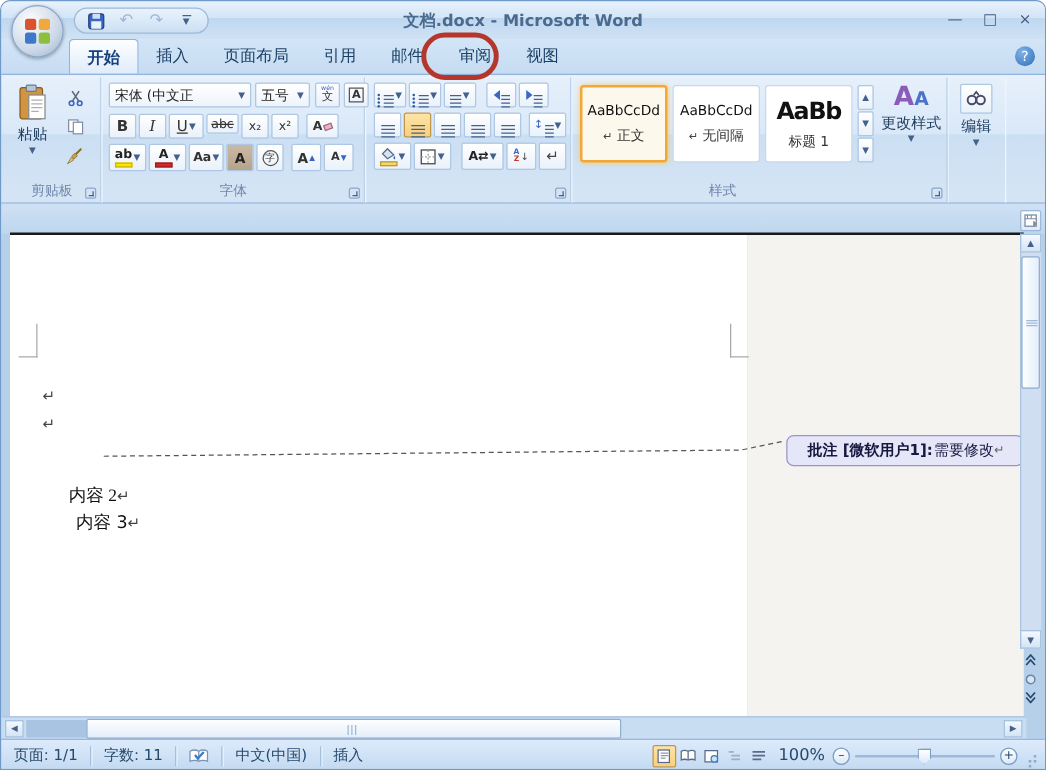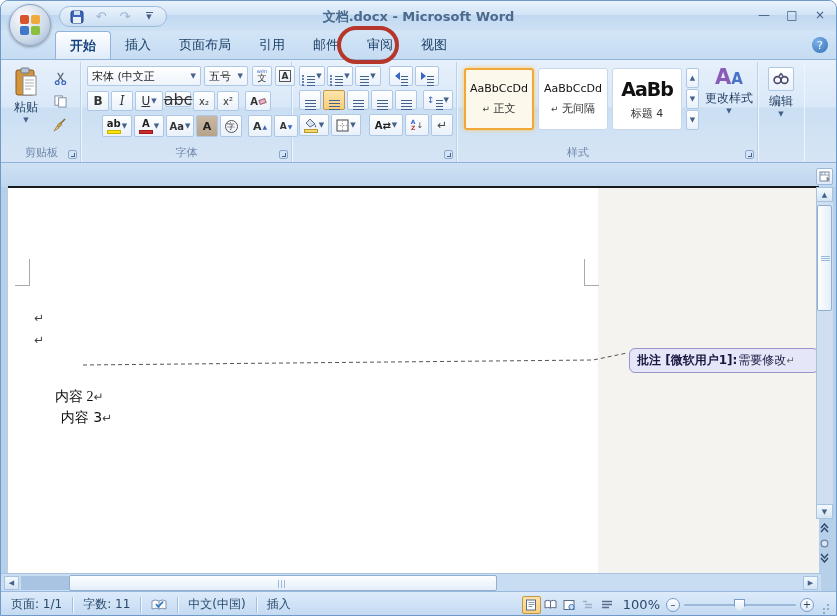--- a/index.html
+++ b/index.html
@@ -94,21 +94,21 @@
   .page { position:absolute; left:7px; top:25px; width:590px; height:385px; background:#fff; }
   .comment-margin { position:absolute; left:597px; top:25px; width:221px; height:385px; background:#f4f3f0; }
   .crop { position:absolute; width:15px; height:27px; }
   .crop.tl { left:14px; top:96px; border-right:1px solid #a9a9a9; border-bottom:1px solid #a9a9a9; }
   .crop.tr { left:583px; top:96px; border-left:1px solid #a9a9a9; border-bottom:1px solid #a9a9a9; }
   .docline { position:absolute; left:33px; font-size:14px; color:#111; white-space:pre; }
   .mark { color:#444; font-size:12px; }
   .anchor-hl { background:#c5c3ef; border:1px solid #8f8cd8; padding:0 1px; border-radius:1px; }
   .balloon { position:absolute; left:628px; top:185px; width:190px; height:25px;
     background:#e6e6f9; border:1px solid #9b93c9; border-radius:6px;
-    display:flex; align-items:center; padding:0 7px; font-size:12px; color:#17173f; white-space:nowrap; overflow:hidden; }
+    display:flex; align-items:center; padding:0 16px; font-size:12px; color:#17173f; white-space:nowrap; overflow:hidden; }
   .balloon b { margin-right:1px; }
   #connector { position:absolute; left:0; top:0; pointer-events:none; }
 
   
   .vscroll { position:absolute; right:3px; top:0; width:17px; height:428px; }
   .ruler-btn { position:absolute; right:0; top:5px; width:17px; height:17px; background:linear-gradient(#fdfeff,#dde9f6);
     border:1px solid #9db9da; border-radius:2px; display:flex; align-items:center; justify-content:center; cursor:pointer; }
   .vtrack { position:absolute; right:0; top:24px; width:17px; height:332px; background:#cfdff1; border-left:1px solid #a8c3e0; }
   .varrow { position:absolute; right:0; width:17px; height:15px; display:flex; align-items:center; justify-content:center;
     font-size:7px; color:#44618c; background:linear-gradient(#f4f9fe,#d4e4f4); border:1px solid #a8c3e0; cursor:pointer; }
@@ -281,31 +281,31 @@
         <span style="border:1px solid #555;padding:0 2px;font-size:9px;font-weight:bold;">A</span>
       </span>
 
       <div style="position:absolute; left:5px; top:29px; display:flex; gap:2px;">
         <span class="ib" style="width:22px;height:20px;font-weight:bold;font-size:12px;">B</span>
         <span class="ib" style="width:22px;height:20px;font-style:italic;font-size:12px;font-family:'DejaVu Serif',serif;">I</span>
         <span class="ib" style="width:28px;height:20px;">
           <span style="text-decoration:underline;font-size:12px;">U</span>
           <span class="arrow-dn">▼</span>
         </span>
-        <span class="ib" style="width:26px;height:16px;text-decoration:line-through;font-size:16px;">abc</span>
+        <span class="ib" style="width:26px;height:16px;text-decoration:line-through;font-size:10px;">abc</span>
         <span class="ib" style="width:22px;height:20px;font-size:10px;">x₂</span>
         <span class="ib" style="width:22px;height:20px;font-size:10px;">x²</span>
         <span class="ib" style="width:26px;height:20px;margin-left:4px;">
           <span style="font-size:10px;font-weight:bold;">A</span>
           <span style="width:7px;height:5px;background:#e8b4c8;border:1px solid #a06a80;transform:rotate(-20deg);"></span>
         </span>
       </div>
 
       <div style="position:absolute; left:5px; top:53px; display:flex; gap:2px;">
-        <span class="ib" style="width:30px;height:22px;margin-left:15px;">
+        <span class="ib" style="width:30px;height:22px;">
           <span class="bar-under">
               <b>ab</b>
               <i style="background:#ffe400;border:1px solid #c9b400;"></i>
             </span>
           <span class="arrow-dn">▼</span>
         </span>
         <span class="ib" style="width:30px;height:22px;">
           <span class="bar-under">
               <b>A</b>
               <i style="background:#d02b2b;border:1px solid #9e1a1a;"></i>
@@ -418,21 +418,21 @@
       <div class="stylecard sel" style="left:6px;">
         <span class="sample">AaBbCcDd</span>
         <span class="sname"><span class="mark" style="font-size:9px;">↵</span> <span>正文</span></span>
       </div>
       <div class="stylecard" style="left:80px;">
         <span class="sample">AaBbCcDd</span>
         <span class="sname"><span class="mark" style="font-size:9px;">↵</span> <span>无间隔</span></span>
       </div>
       <div class="stylecard" style="left:154px;">
         <span class="sample big">AaBb</span>
-        <span class="sname">标题 4</span>
+        <span class="sname">标题 1</span>
       </div>
       <div class="scrollcol" style="left:228px; top:6px;">
         <span class="ib">▲</span>
         <span class="ib">▼</span>
         <span class="ib">▼</span>
       </div>
       <div class="bigbtn" style="left:244px; top:4px; width:54px; height:76px;">
         <span style="line-height:1;">
           <span style="font-size:21px;font-weight:bold;color:#8a5bb8;">A</span><span style="font-size:15px;font-weight:bold;color:#4a72c8;">A</span>
         </span>

